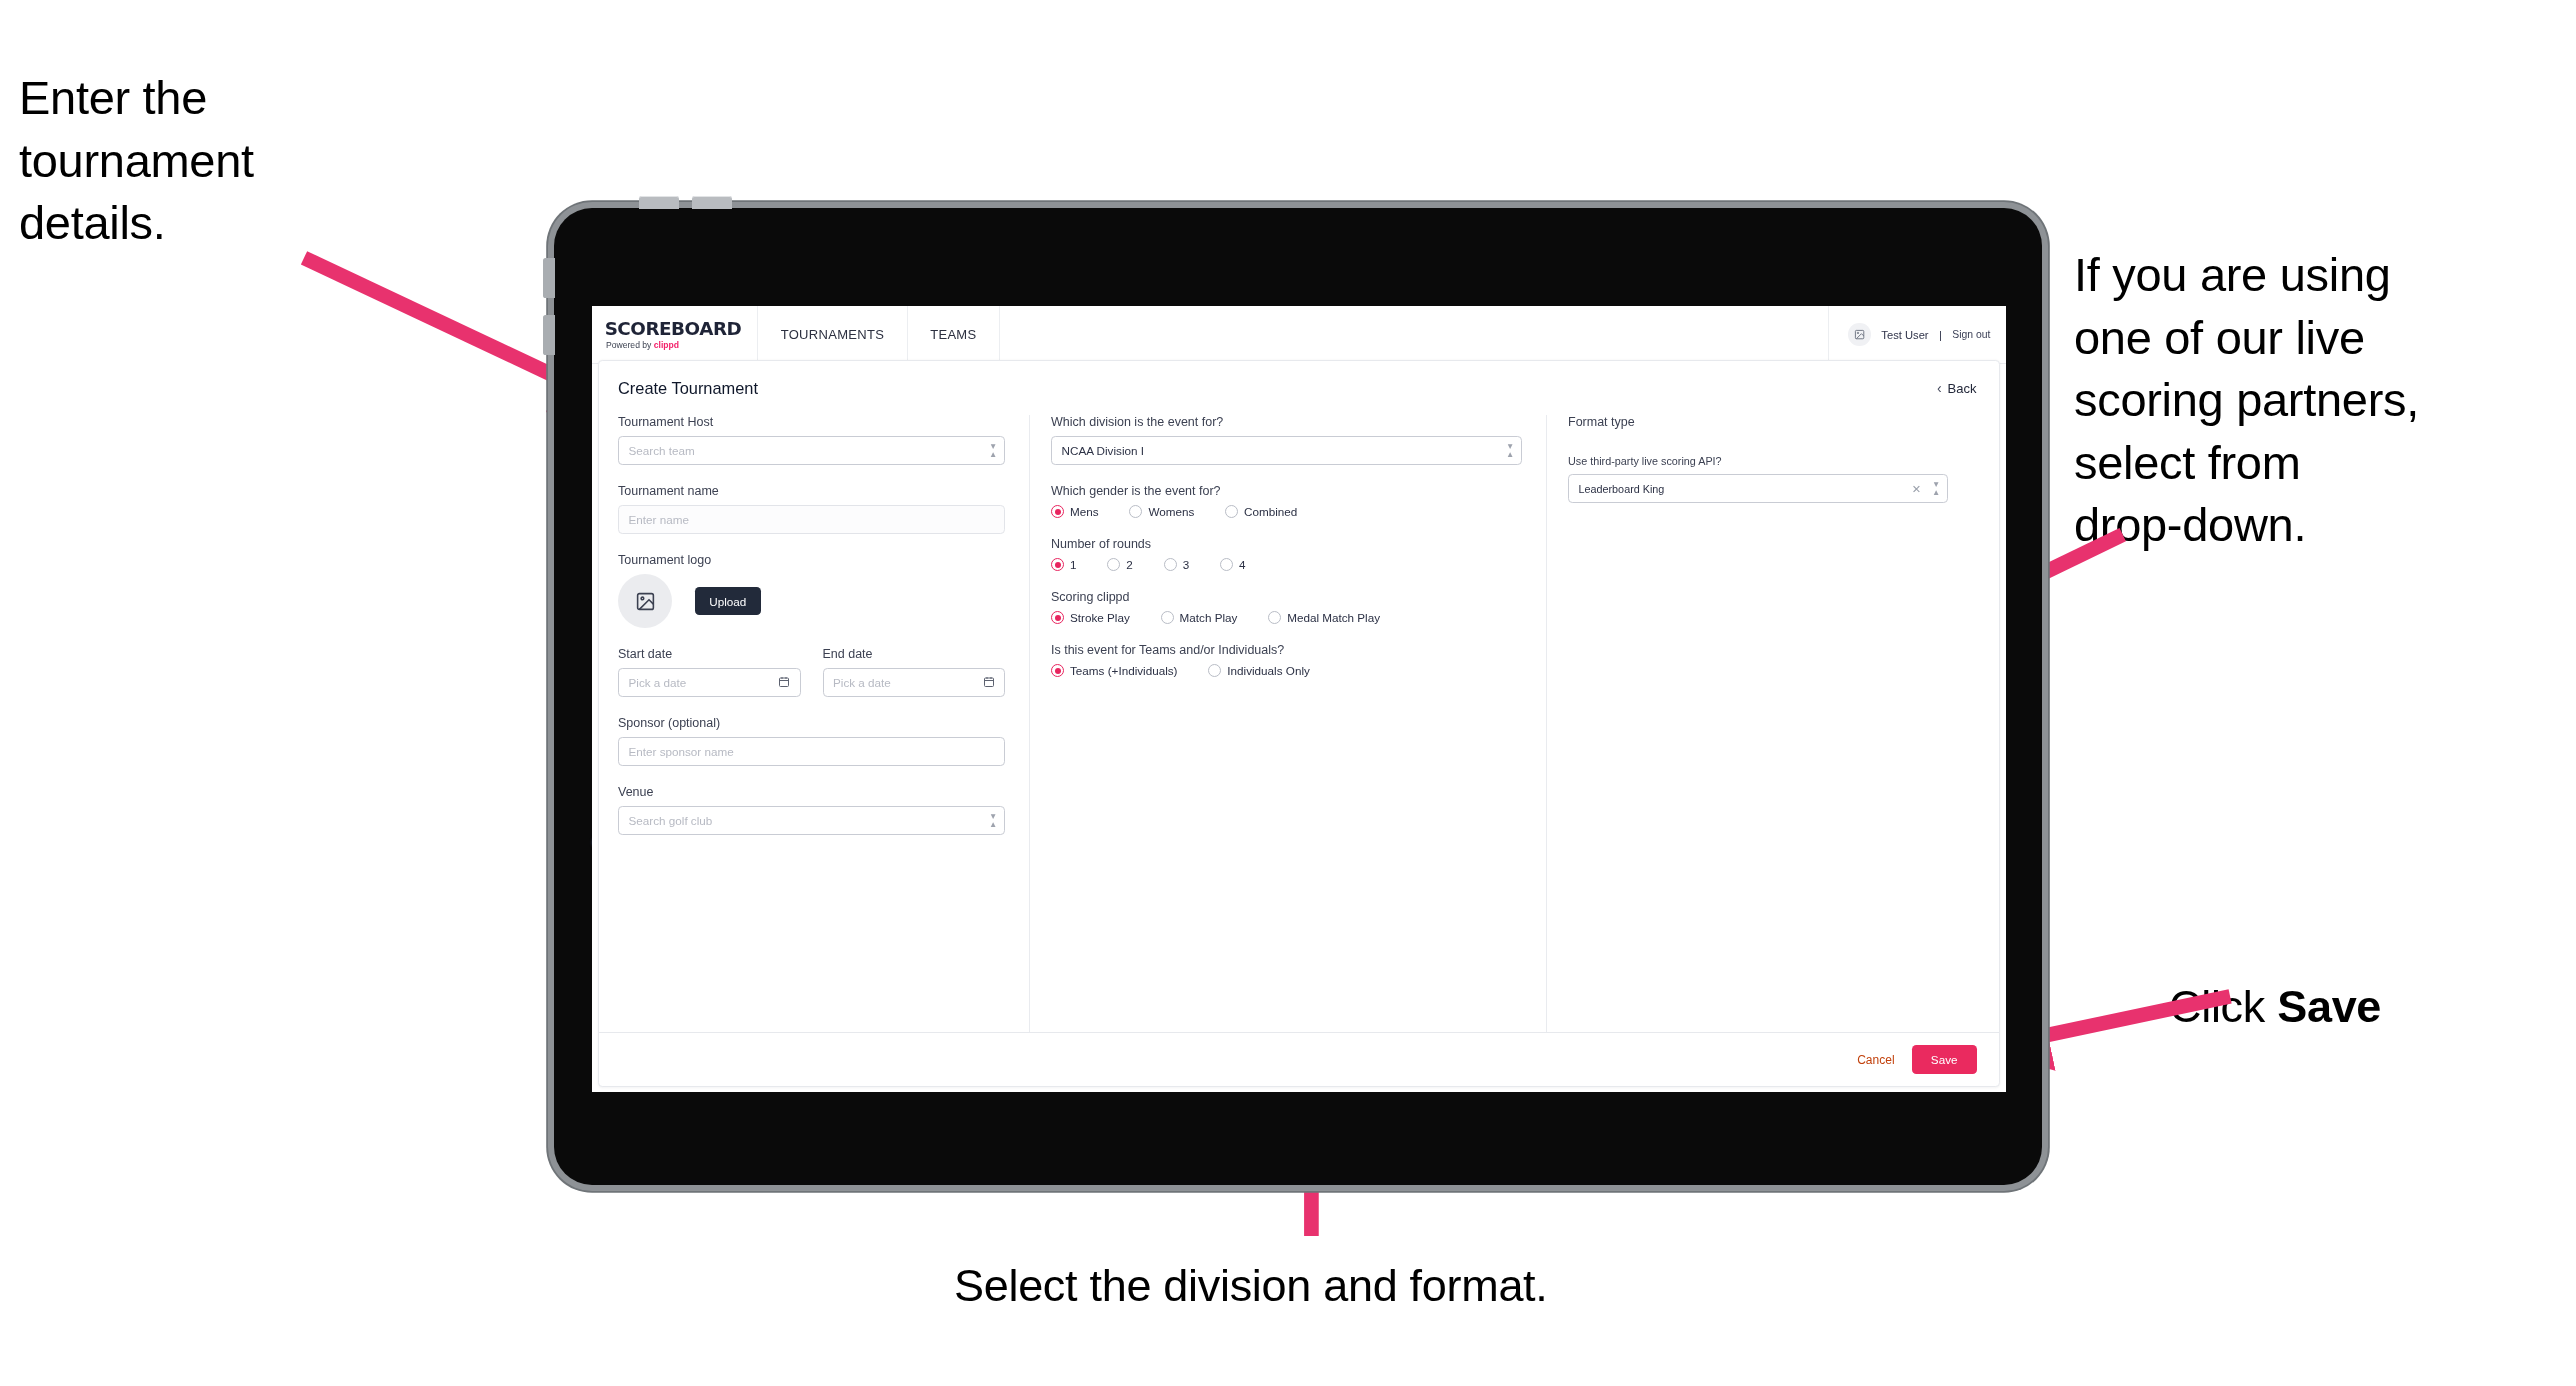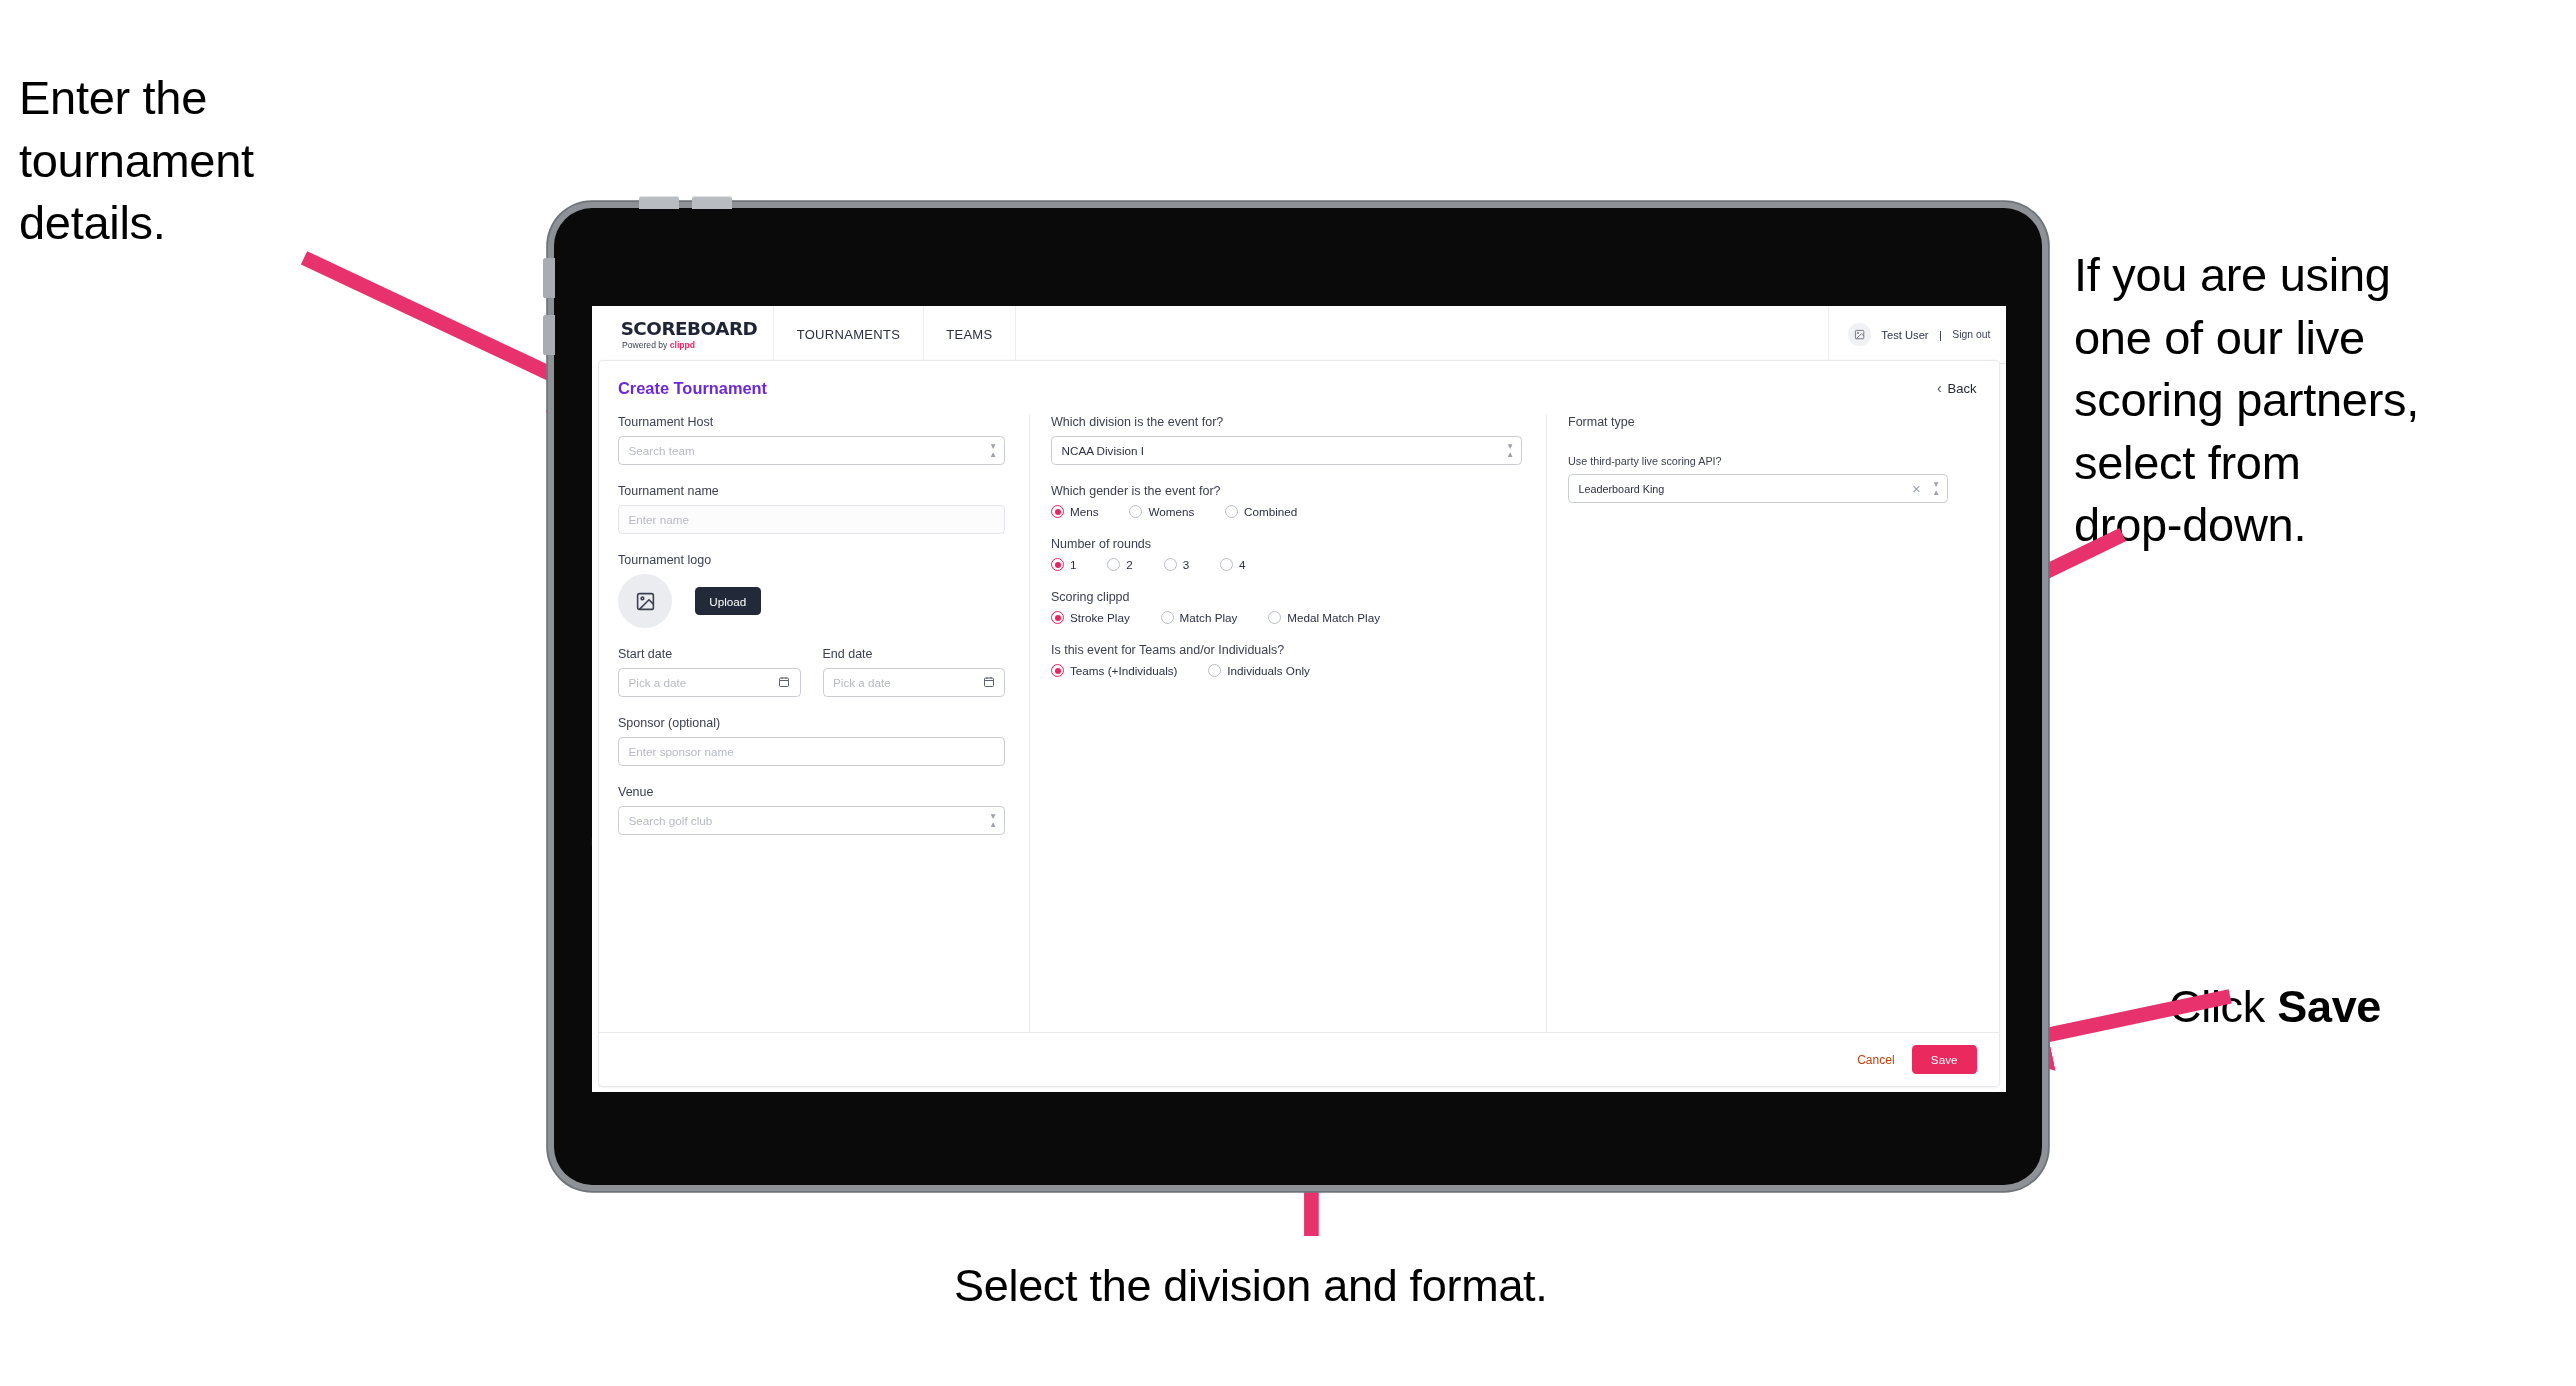--- a/index.html
+++ b/index.html
@@ -82,21 +82,20 @@
   }
 
   
   #topnav {
     position: relative;
     height: 58px;
     background: #fff;
     border-bottom: 1.7px solid #e9eaee;
     display: flex;
     align-items: stretch;
-    margin-left: 16px;
   }
   #brand {
     display: flex; flex-direction: column; justify-content: center;
     padding: 0 17.3px 0 14px;
     border-right: 0.9px solid #eceef1;
   }
   #brand .bt {
     font-family: "DejaVu Sans", sans-serif;
     font-weight: 700; font-size: 18px; letter-spacing: -0.5px;
     color: #1f2437; line-height: 1;
@@ -142,21 +141,21 @@
     border: 0.9px solid #e7e9ed;
     border-radius: 4.3px;
     box-shadow: 0 0.9px 2.6px rgba(20,25,40,.05);
     display: flex; flex-direction: column;
   }
   #cardhead {
     height: 54px;
     display: flex; align-items: center; justify-content: space-between;
     padding: 0 22.5px 0 19px;
   }
-  #pagetitle { font-size: 16.4px; color: #6d28d9; font-weight: bold; }
+  #pagetitle { font-size: 16.4px; color: #0f172a; }
   #backlink {
     display: flex; align-items: center; gap: 6px;
     font-size: 13px; color: #23283a; cursor: pointer;
   }
   #backlink .chev { font-size: 14px; color:#44495c; }
 
   #cols {
     flex: 1;
     display: flex;
     padding: 0 0 0 0;

